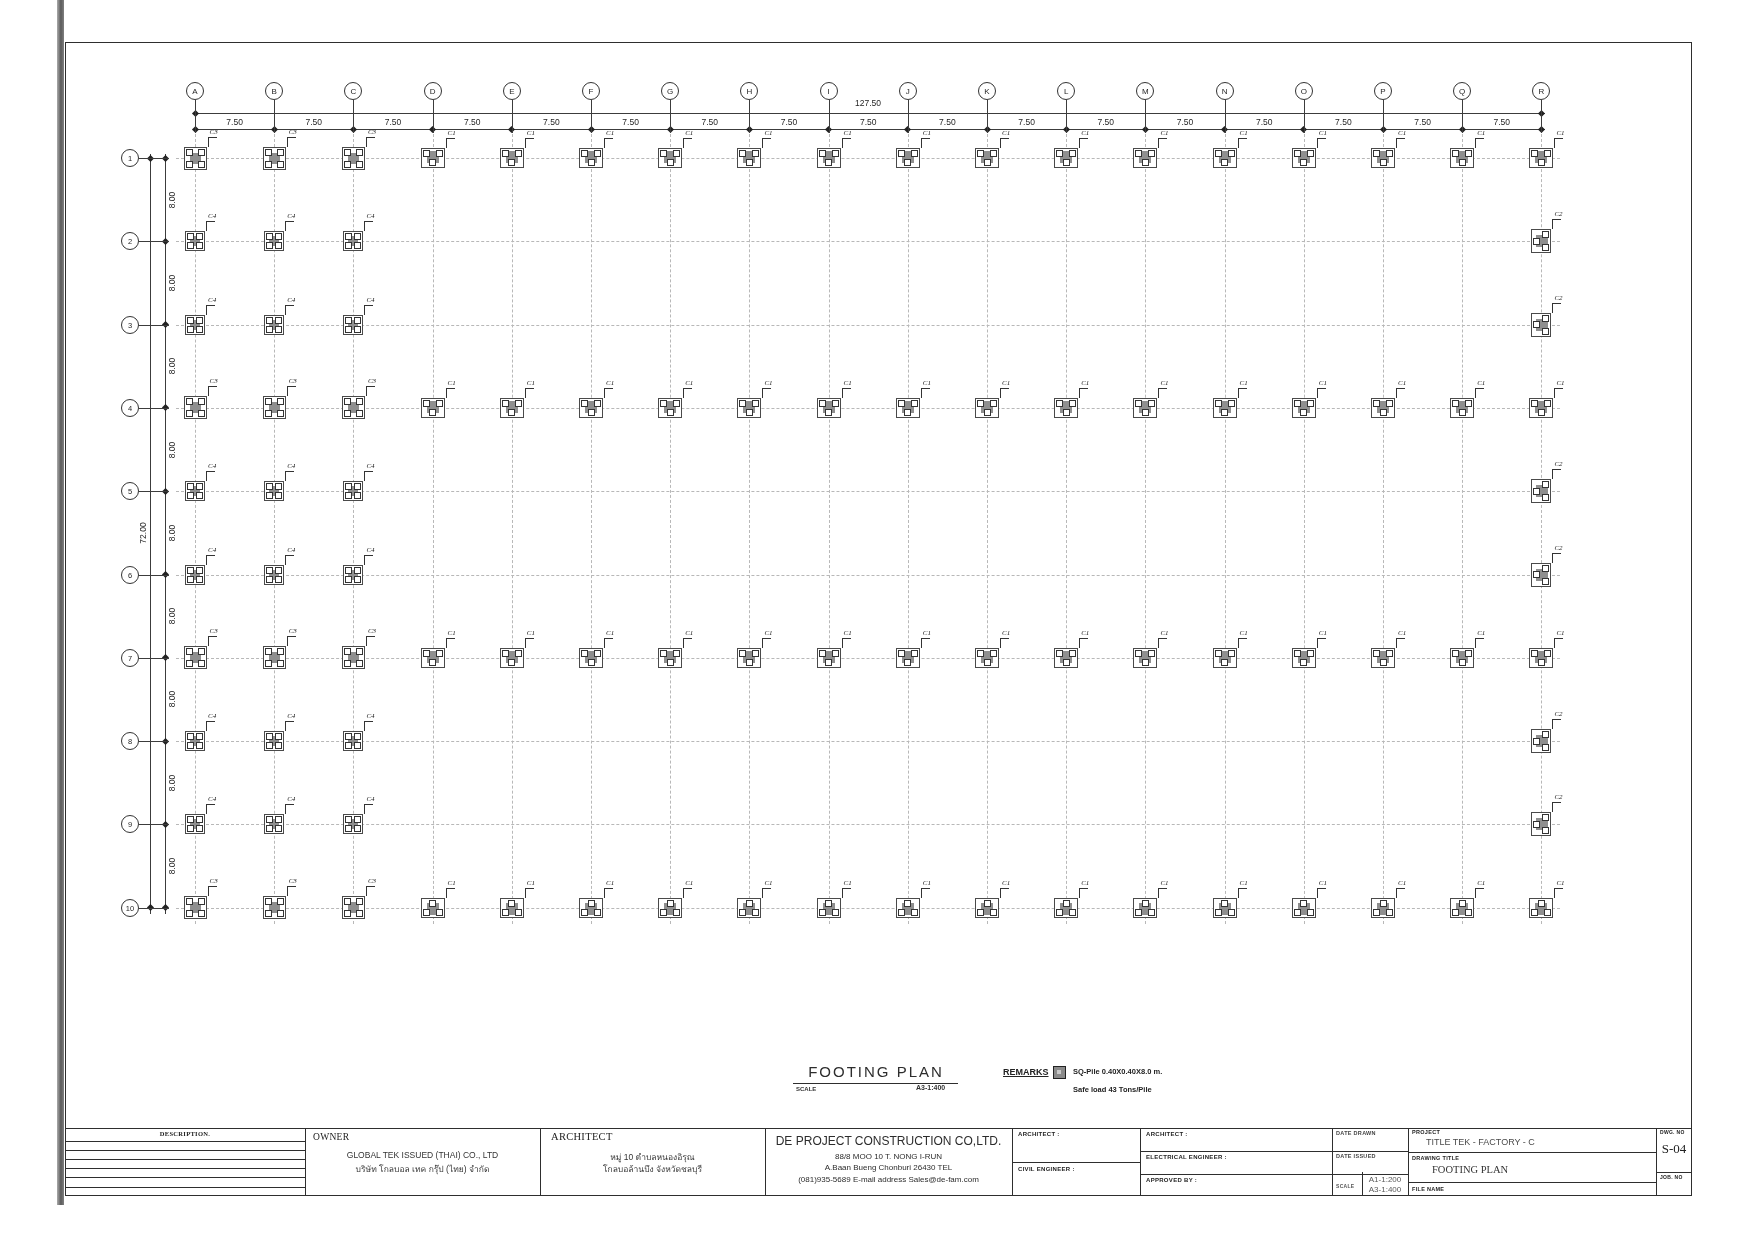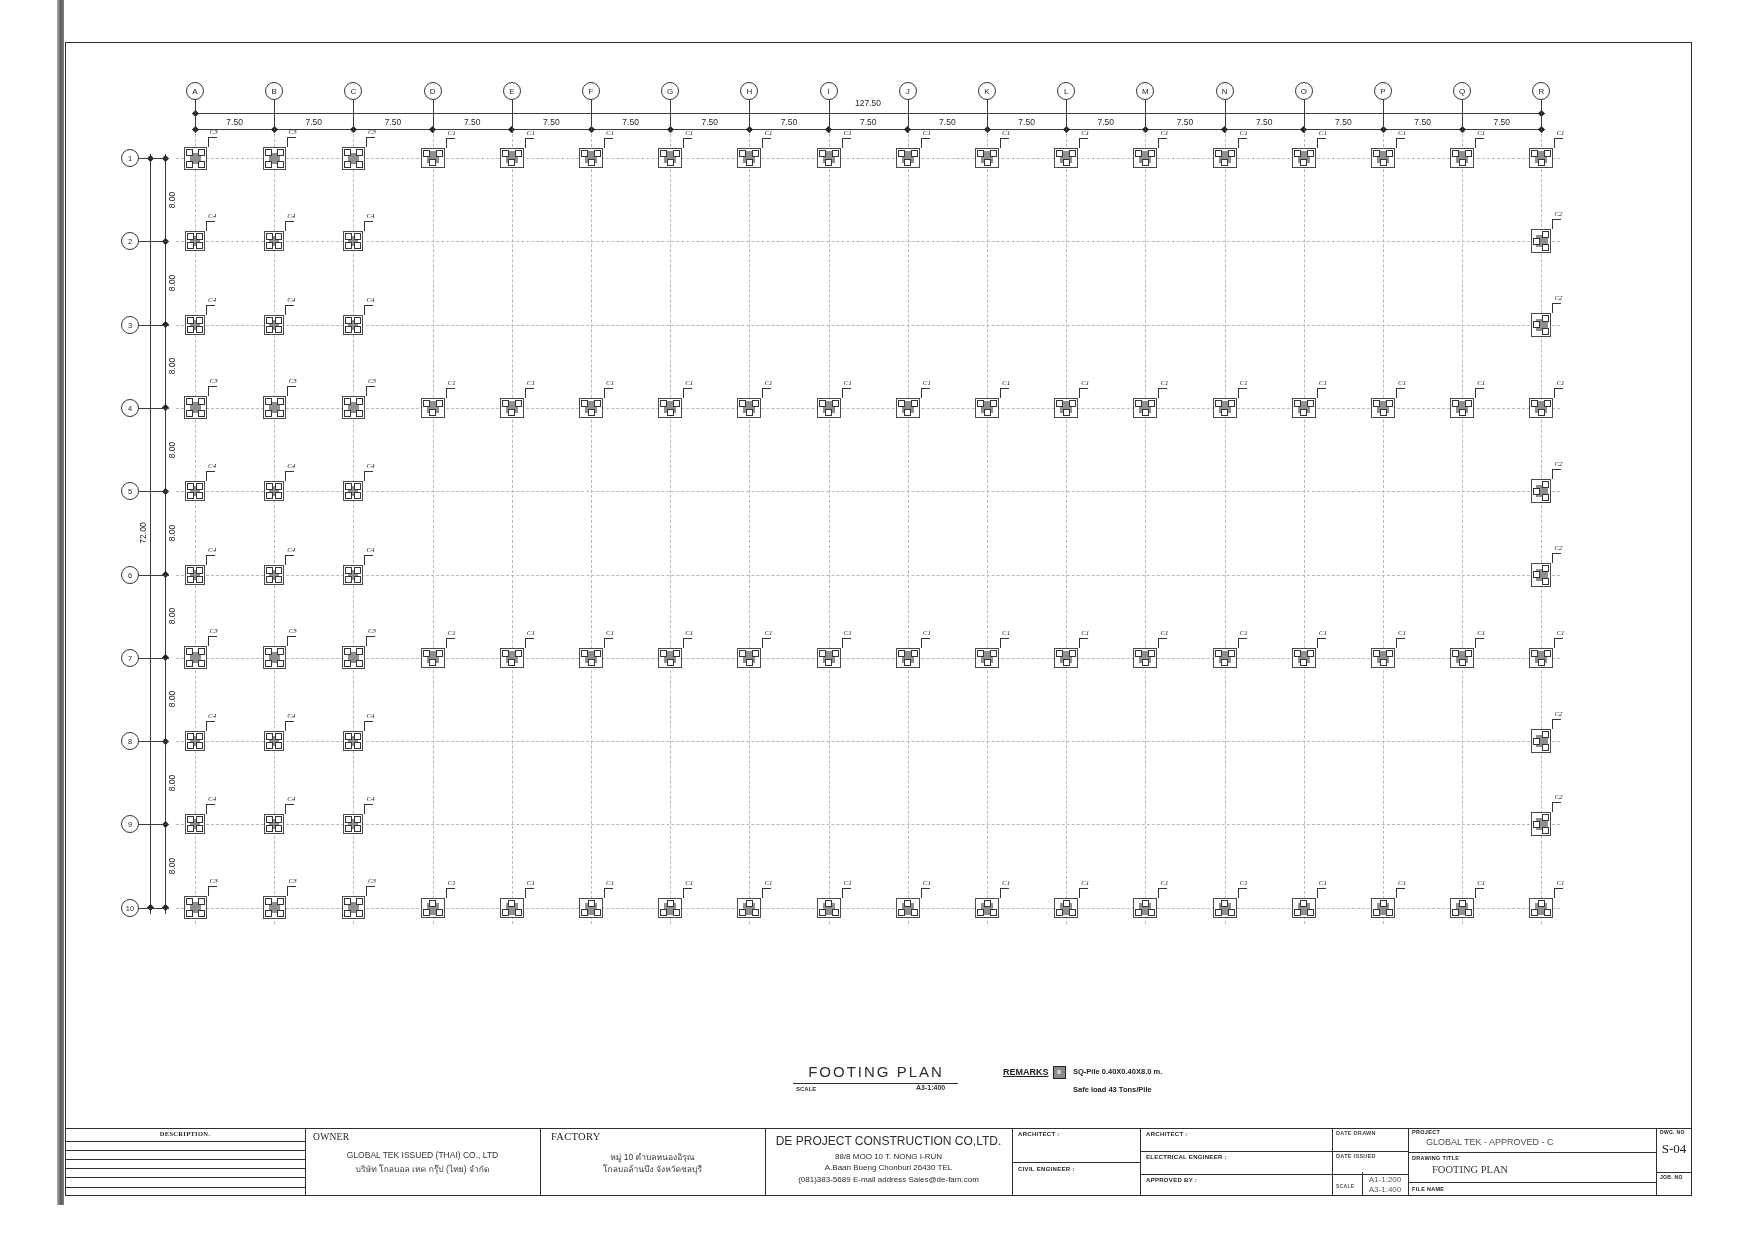--- a/index.html
+++ b/index.html
@@ -1105,43 +1105,43 @@
 <div class="abs" id="remarks-icon"></div>
 <div class="abs" id="remark-line1">SQ-Pile 0.40X0.40X8.0 m.</div>
 <div class="abs" id="remark-line2">Safe load 43 Tons/Pile</div>
 
 <div class="tb-label serif ctr" style="left:65px;top:1130px;width:240px;font-size:6.5px;">DESCRIPTION.</div>
 
 <div class="tb-label serif" style="left:313px;top:1132px;font-size:9.5px;font-weight:normal;">OWNER</div>
 <div class="abs ctr" style="left:305px;top:1150px;width:235px;font-size:8.5px;color:#333;">GLOBAL TEK ISSUED (THAI) CO., LTD</div>
 <div class="abs ctr" style="left:305px;top:1162px;width:235px;font-size:8.5px;color:#333;">บริษัท โกลบอล เทค กรุ๊ป (ไทย) จำกัด</div>
 
-<div class="tb-label serif" style="left:551px;top:1131px;font-size:10.5px;font-weight:normal;">FACTORY</div>
+<div class="tb-label serif" style="left:551px;top:1131px;font-size:10.5px;font-weight:normal;">ARCHITECT</div>
 <div class="abs ctr" style="left:540px;top:1150px;width:225px;font-size:8.5px;color:#333;">หมู่ 10 ตำบลหนองอิรุณ</div>
 <div class="abs ctr" style="left:540px;top:1162px;width:225px;font-size:8.5px;color:#333;">โกลบอล้านบึง จังหวัดชลบุรี</div>
 
 <div class="abs ctr" style="left:765px;top:1134px;width:247px;font-size:12px;color:#2c2c2c;">DE PROJECT CONSTRUCTION CO,LTD.</div>
 <div class="abs ctr" style="left:765px;top:1152px;width:247px;font-size:8px;color:#2c2c2c;">88/8 MOO 10 T. NONG I-RUN</div>
 <div class="abs ctr" style="left:765px;top:1163px;width:247px;font-size:8px;color:#2c2c2c;">A.Baan Bueng  Chonburi 26430 TEL</div>
-<div class="abs ctr" style="left:765px;top:1175px;width:247px;font-size:8px;color:#2c2c2c;">(081)383-5689 E-mail address Sales@de-fam.com</div>
+<div class="abs ctr" style="left:765px;top:1175px;width:247px;font-size:8px;color:#2c2c2c;">(081)935-5689 E-mail address Sales@de-fam.com</div>
 
 <div class="tb-label" style="left:1018px;top:1131px;font-size:6px;">ARCHITECT :</div>
 <div class="tb-label" style="left:1018px;top:1166px;font-size:6px;">CIVIL ENGINEER :</div>
 
 <div class="tb-label" style="left:1146px;top:1131px;font-size:6px;">ARCHITECT :</div>
 <div class="tb-label" style="left:1146px;top:1154px;font-size:6px;">ELECTRICAL ENGINEER :</div>
 <div class="tb-label" style="left:1146px;top:1177px;font-size:6px;">APPROVED BY :</div>
 
 <div class="tb-label" style="left:1336px;top:1130px;font-size:5.5px;color:#444;">DATE DRAWN</div>
 <div class="tb-label" style="left:1336px;top:1153px;font-size:5.5px;color:#444;">DATE ISSUED</div>
 <div class="tb-label" style="left:1336px;top:1183px;font-size:5px;color:#555;">SCALE</div>
 <div class="abs ctr" style="left:1362px;top:1175px;width:46px;font-size:8px;color:#5a5a5a;">A1-1:200</div>
 <div class="abs ctr" style="left:1362px;top:1185px;width:46px;font-size:8px;color:#5a5a5a;">A3-1:400</div>
 
 <div class="tb-label" style="left:1412px;top:1129px;font-size:5.5px;">PROJECT</div>
-<div class="abs" style="left:1426px;top:1137px;font-size:9px;color:#4a4a4a;">GLOBAL TEK - APPROVED - C</div>
+<div class="abs" style="left:1426px;top:1137px;font-size:9px;color:#4a4a4a;">TITLE TEK - FACTORY - C</div>
 <div class="tb-label" style="left:1412px;top:1155px;font-size:5.5px;">DRAWING TITLE</div>
 <div class="abs serif" style="left:1432px;top:1164px;font-size:10.5px;color:#333;">FOOTING PLAN</div>
 <div class="tb-label" style="left:1412px;top:1186px;font-size:5.5px;">FILE NAME</div>
 
 <div class="tb-label" style="left:1660px;top:1129px;font-size:5px;">DWG. NO</div>
 <div class="abs ctr serif" style="left:1656px;top:1141px;width:36px;font-size:13px;color:#222;">S-04</div>
 <div class="tb-label" style="left:1660px;top:1174px;font-size:5px;">JOB. NO</div>
 
 </body></html>

